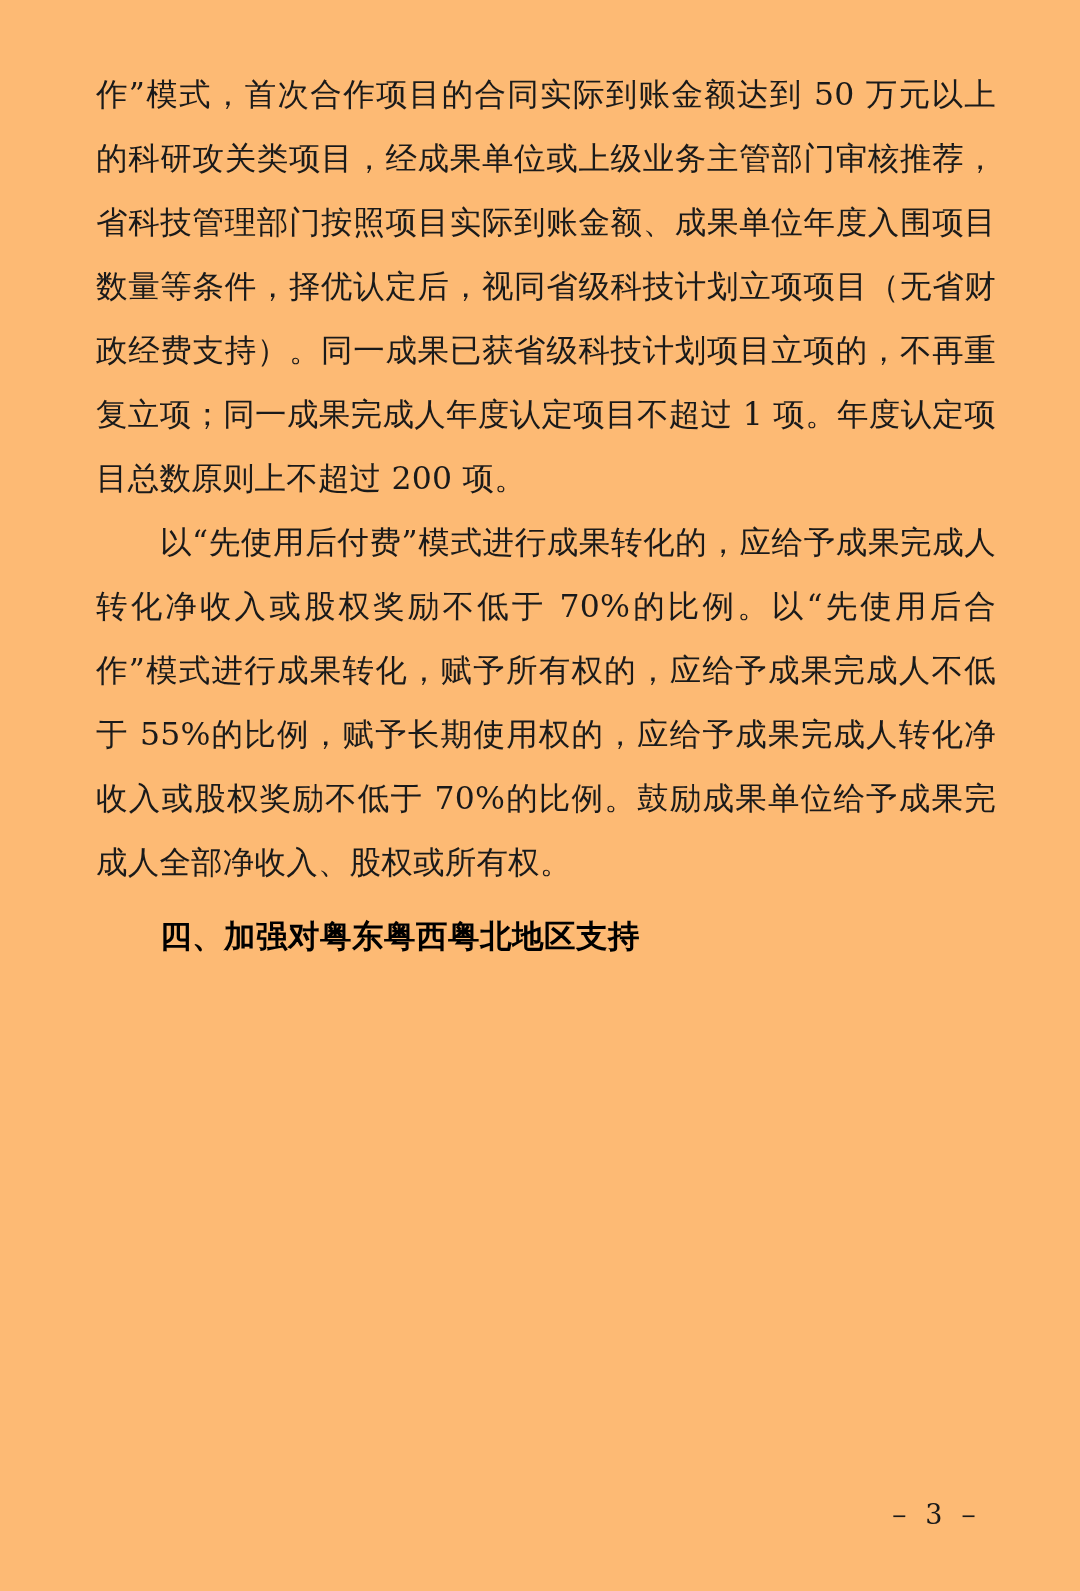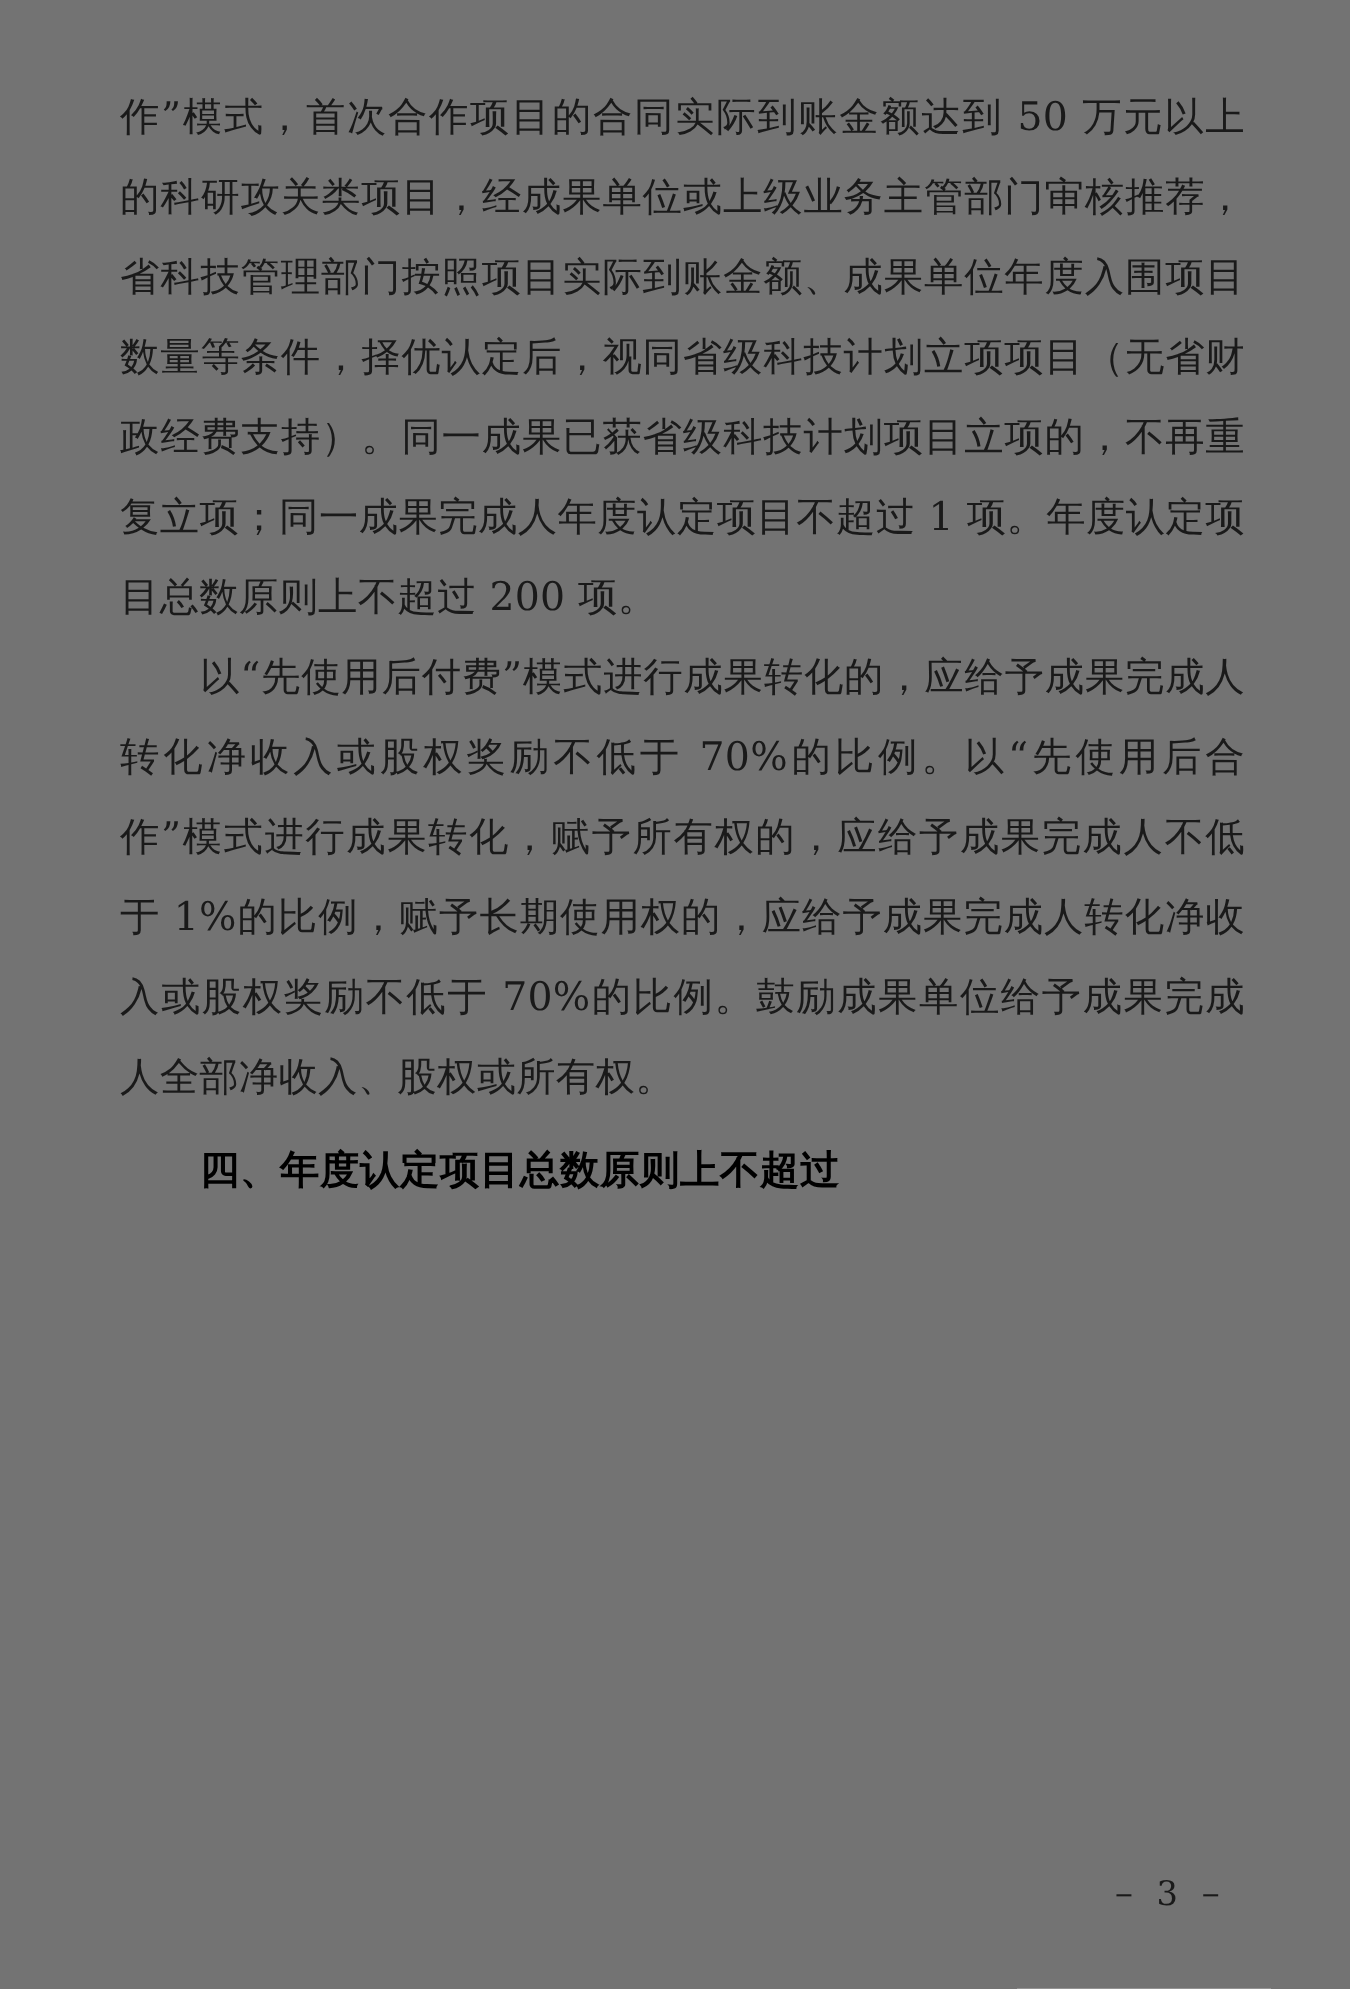--- a/index.html
+++ b/index.html
@@ -14,21 +14,21 @@
     font-family: "DejaVu Serif", "Liberation Serif", serif;
     color: #111111;
     overflow: hidden;
   }
   .page {
     position: absolute;
     left: 0;
     top: 0;
     width: 1080px;
     height: 1591px;
-    background: #737373;
+    background: #fdba74;
   }
   .content {
     position: absolute;
     left: 96px;
     top: 62px;
     width: 900px;
   }
   p.body-par {
     margin: 0 0 0 0;
     font-size: 31.5px;
@@ -63,21 +63,21 @@
   }
 </style>
 </head>
 <body>
 
 <div class="page">
   <div class="content">
 
     <p class="body-par">作”模式，首次合作项目的合同实际到账金额达到 50 万元以上的科研攻关类项目，经成果单位或上级业务主管部门审核推荐，省科技管理部门按照项目实际到账金额、成果单位年度入围项目数量等条件，择优认定后，视同省级科技计划立项项目（无省财政经费支持）。同一成果已获省级科技计划项目立项的，不再重复立项；同一成果完成人年度认定项目不超过 1 项。年度认定项目总数原则上不超过 200 项。</p>
 
-    <p class="body-par indent">以“先使用后付费”模式进行成果转化的，应给予成果完成人转化净收入或股权奖励不低于 70%的比例。以“先使用后合作”模式进行成果转化，赋予所有权的，应给予成果完成人不低于 1%的比例，赋予长期使用权的，应给予成果完成人转化净收入或股权奖励不低于 70%的比例。鼓励成果单位给予成果完成人全部净收入、股权或所有权。</p>
+    <p class="body-par indent">以“先使用后付费”模式进行成果转化的，应给予成果完成人转化净收入或股权奖励不低于 70%的比例。以“先使用后合作”模式进行成果转化，赋予所有权的，应给予成果完成人不低于 55%的比例，赋予长期使用权的，应给予成果完成人转化净收入或股权奖励不低于 70%的比例。鼓励成果单位给予成果完成人全部净收入、股权或所有权。</p>
 
-    <h2 class="section-heading">四、年度认定项目总数原则上不超过</h2>
+    <h2 class="section-heading">四、加强对粤东粤西粤北地区支持</h2>
 
 
   </div>
 
   <div class="footer">－ 3 －</div>
 </div>
 
 </body></html>

